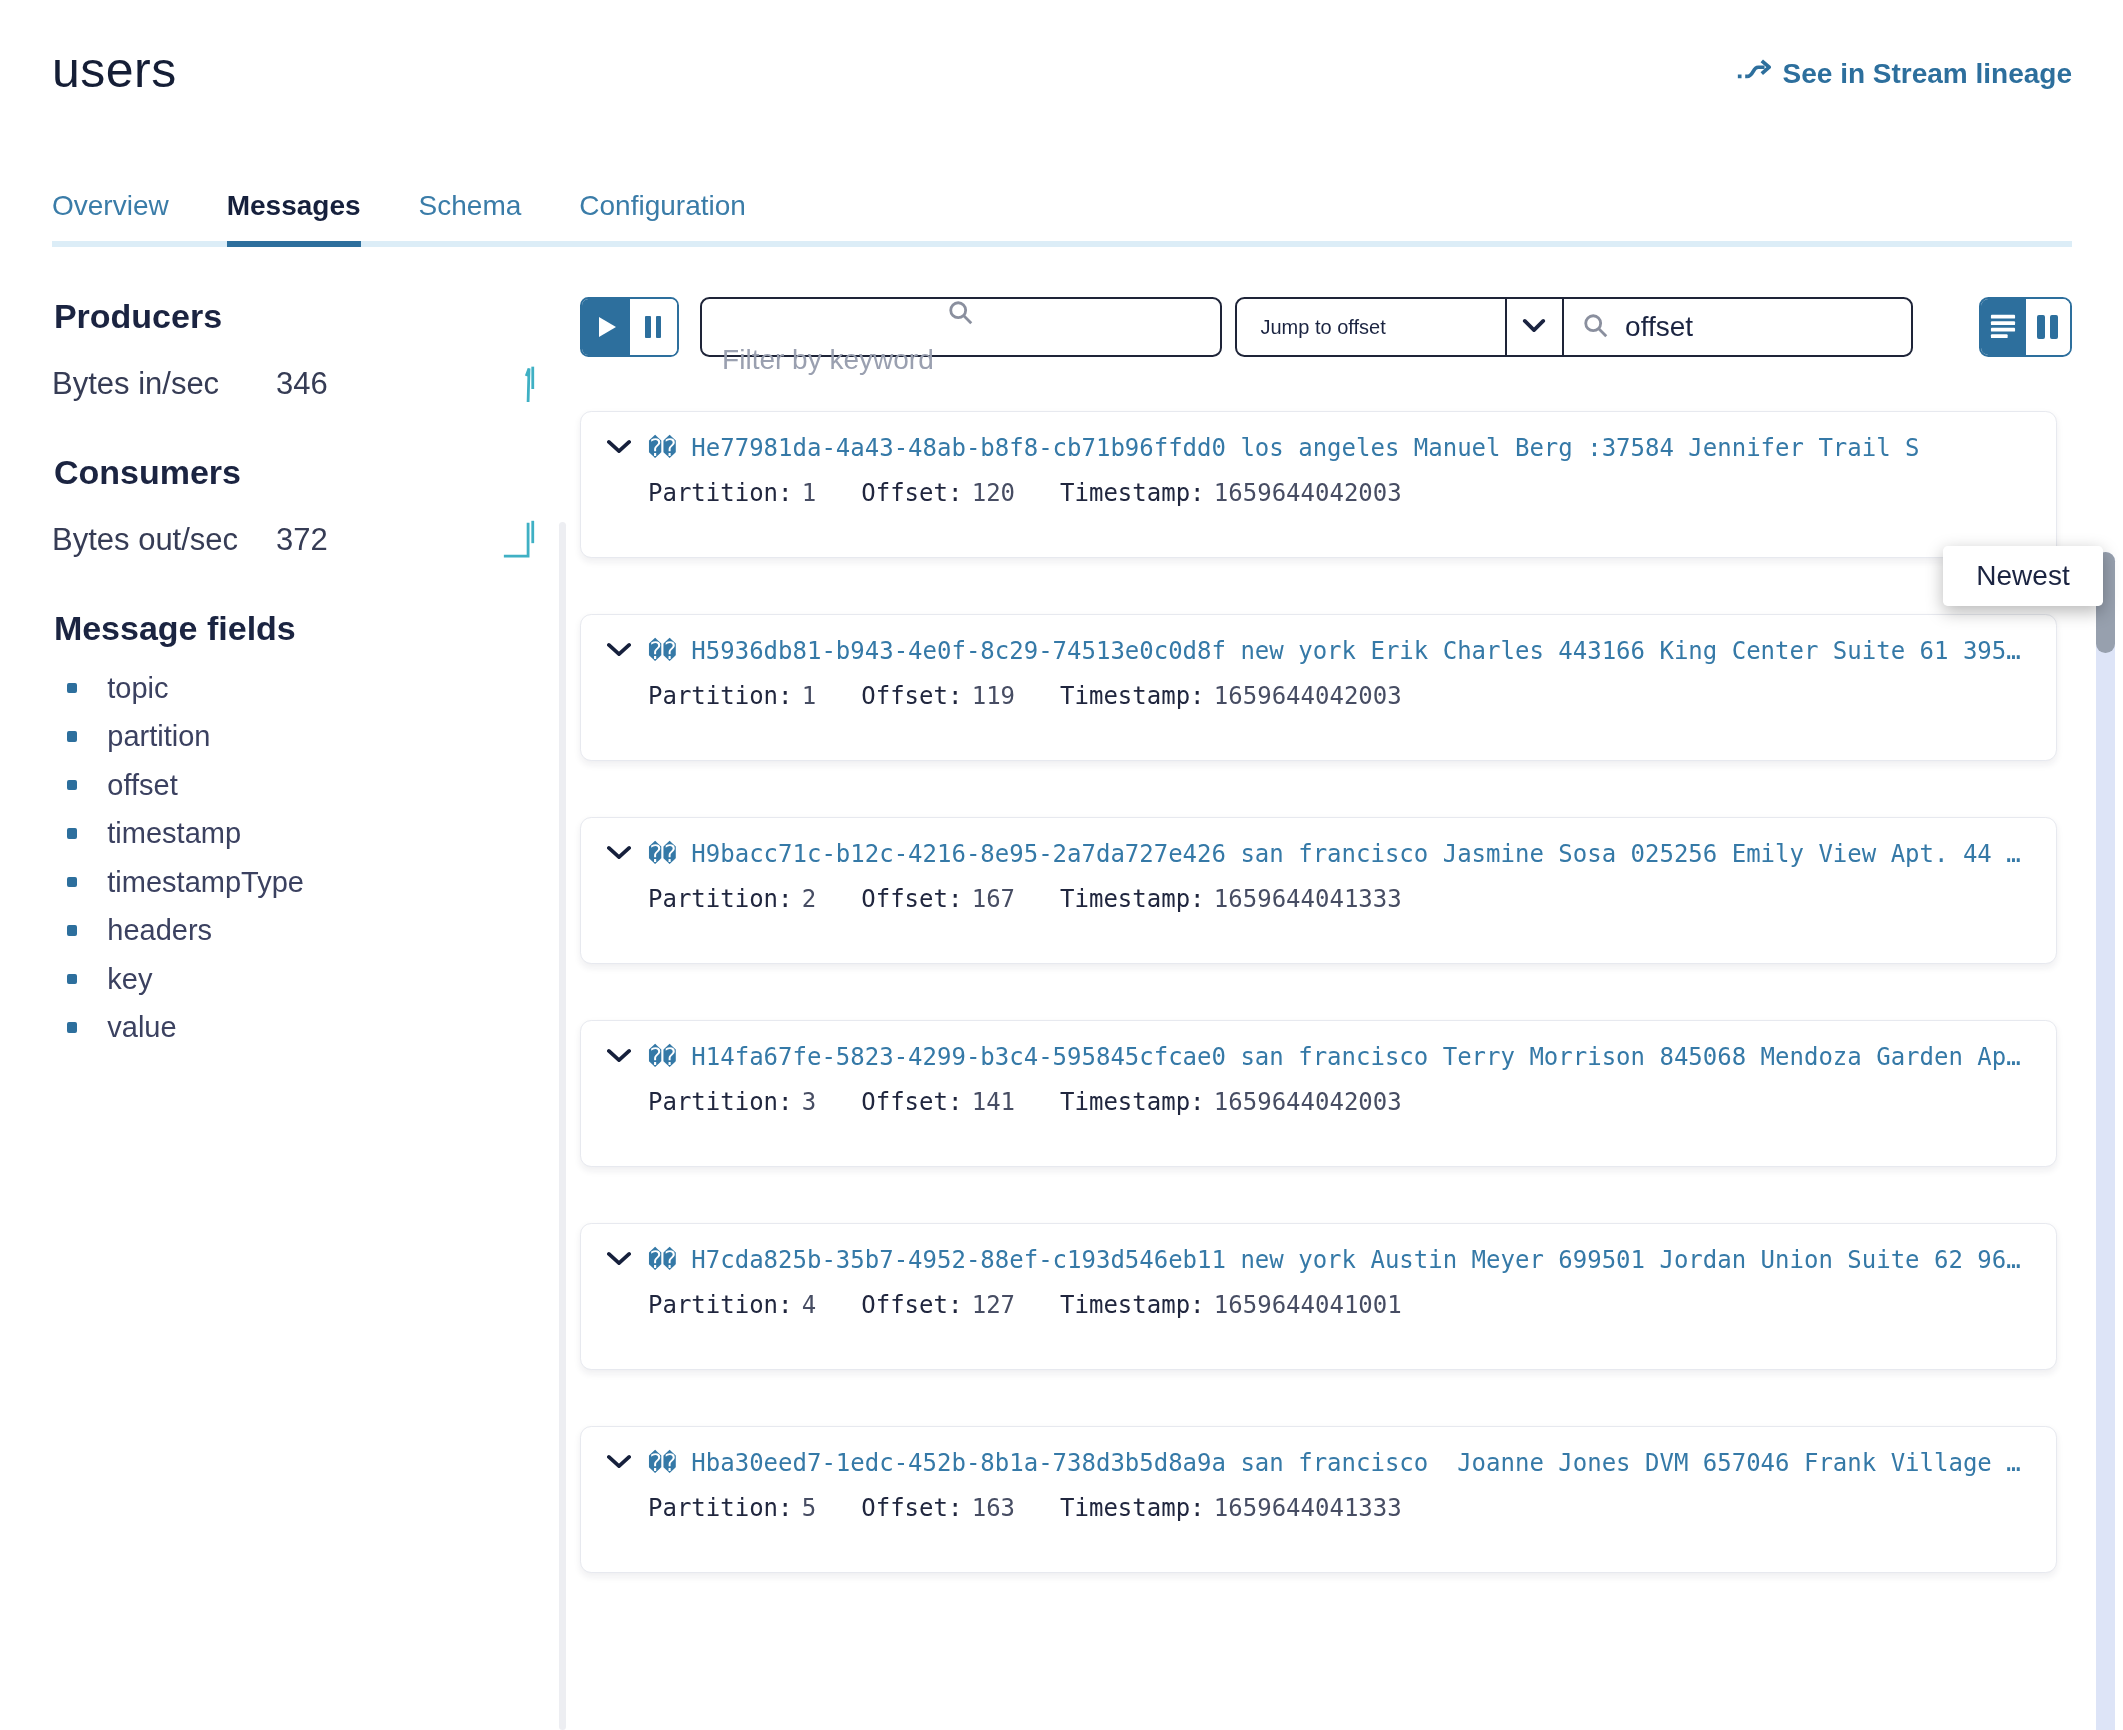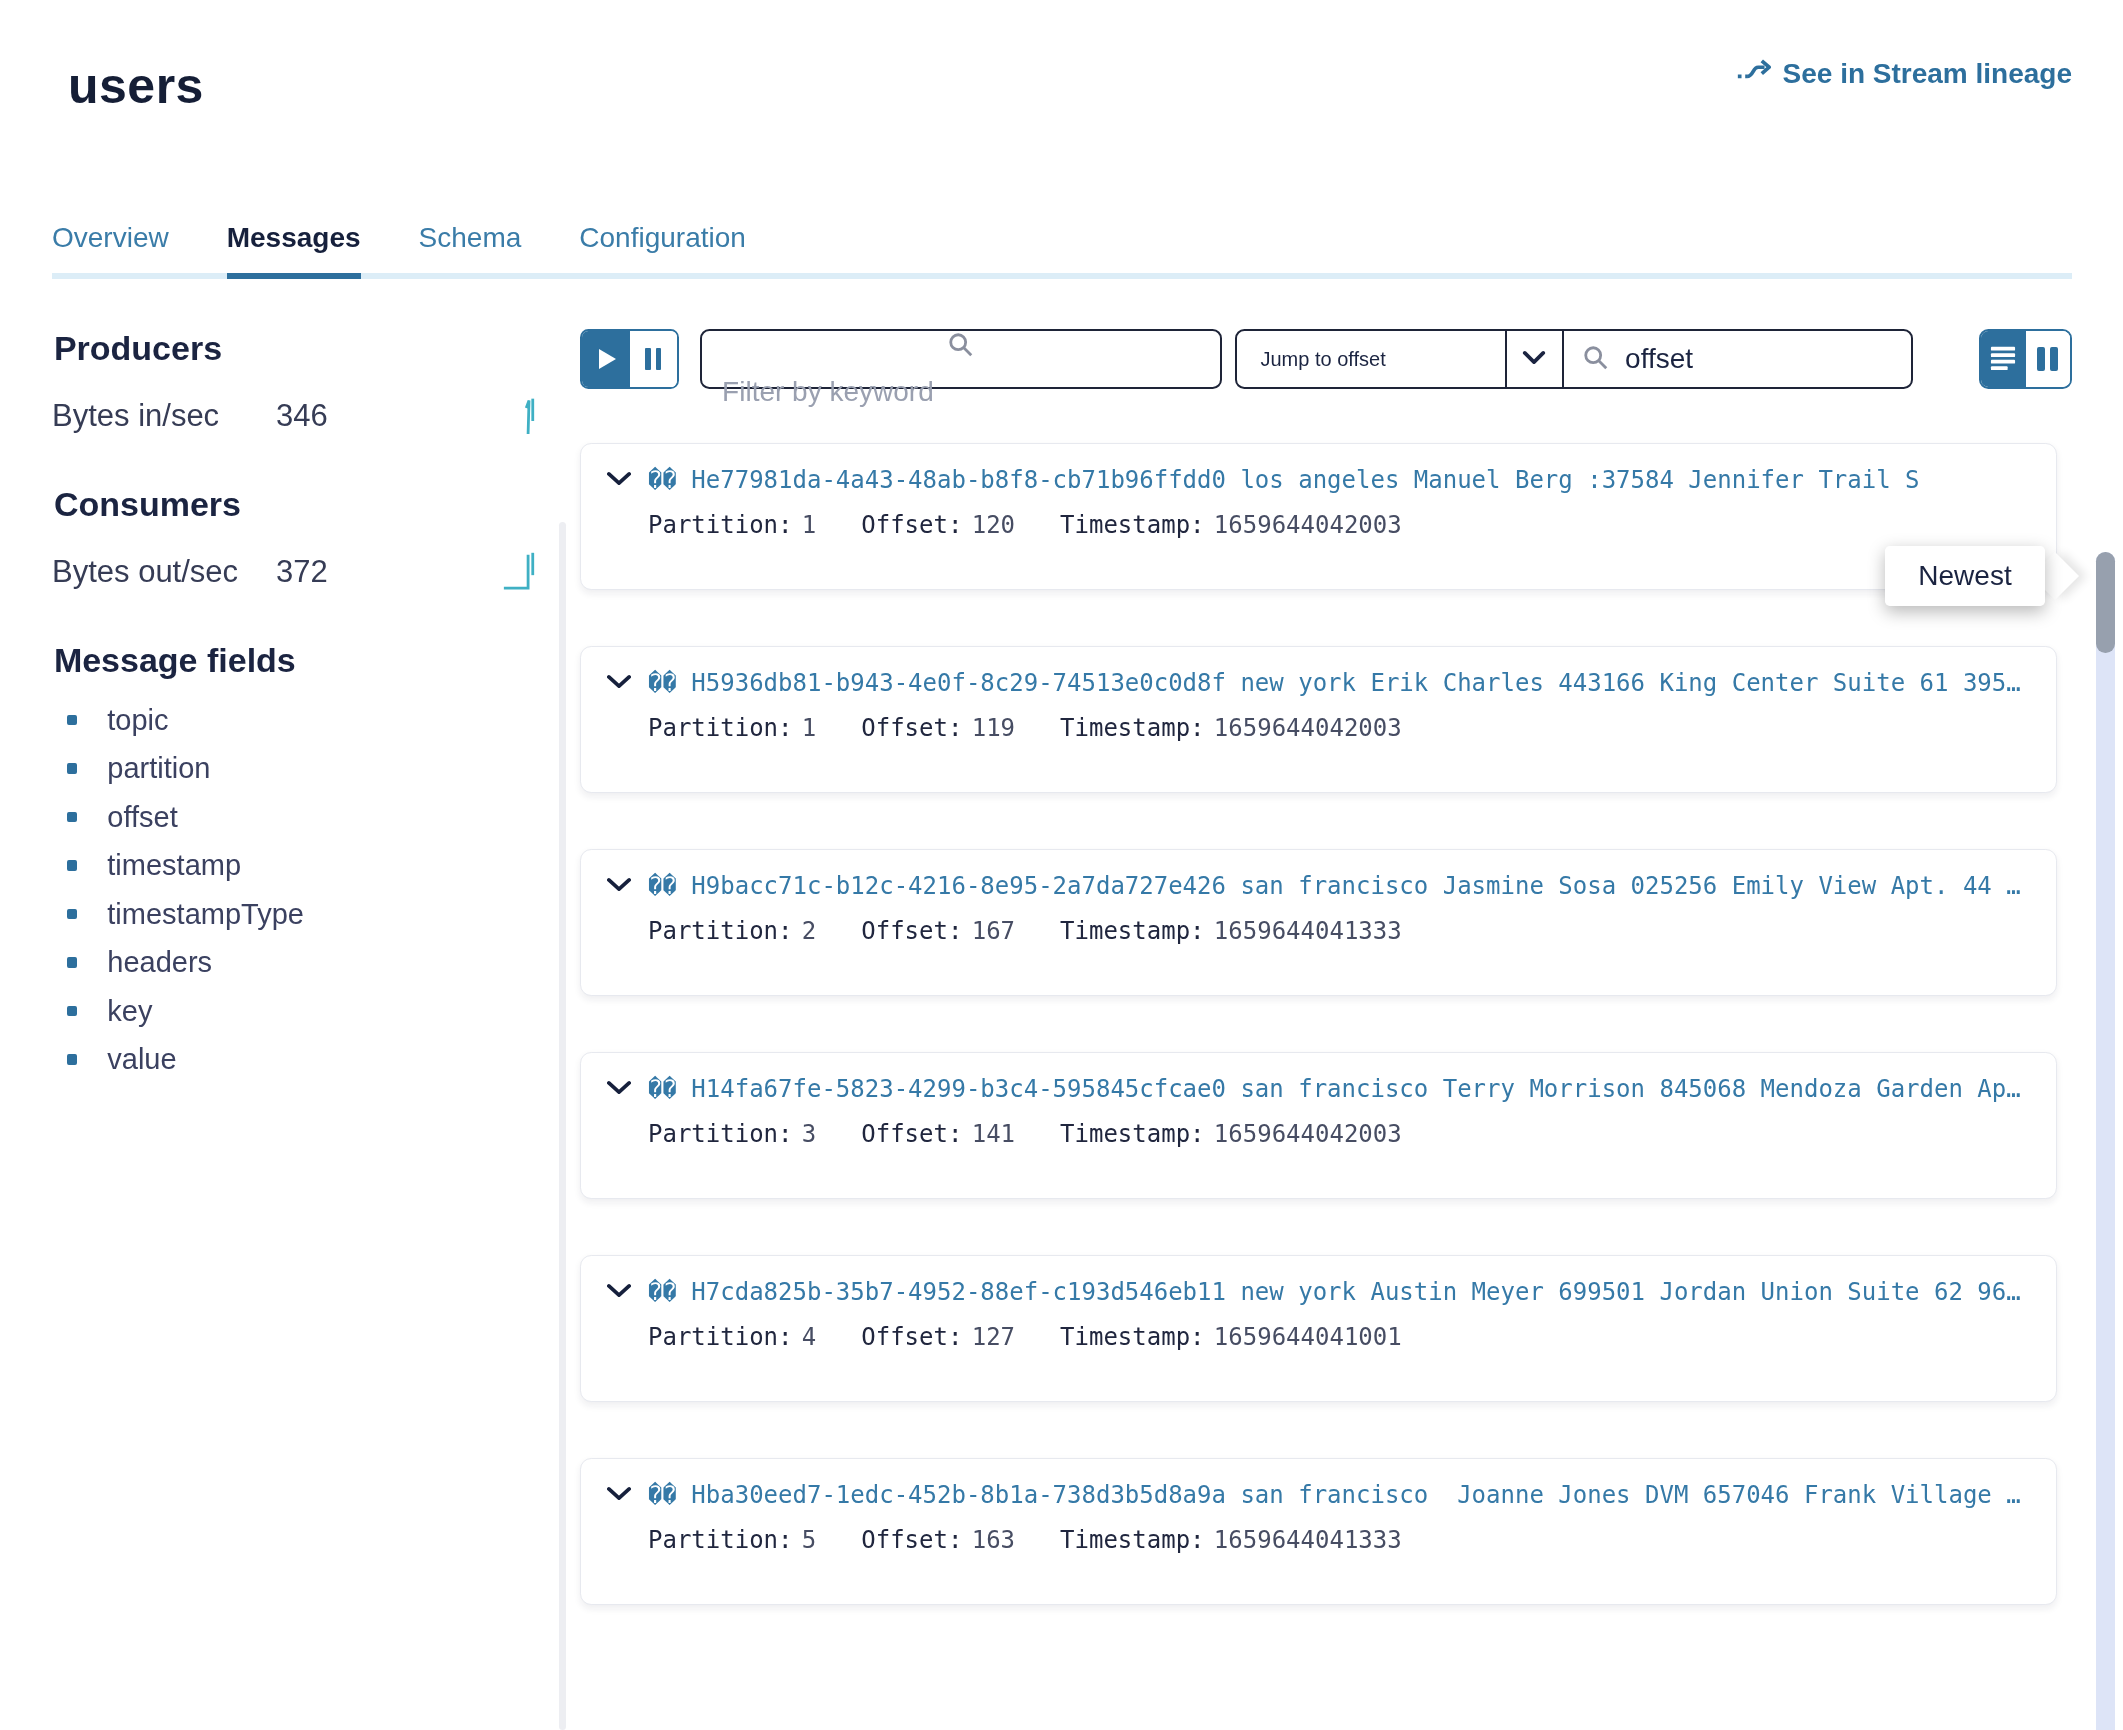--- a/index.html
+++ b/index.html
@@ -6,21 +6,21 @@
   html,body { margin:0; padding:0; }
   body {
     width:2124px; height:1730px; overflow:hidden; position:relative;
     background:#ffffff; color:#1b2441;
     font-family:"Liberation Sans", sans-serif;
   }
   .page { padding:0 52px; }
 
   
   .header { display:flex; justify-content:space-between; align-items:flex-start; padding-top:41px; }
-  .title { font-size:50px; font-weight:700; color:#151e36; margin:16px; letter-spacing:0.5px; }
+  .title { font-size:50px; font-weight:400; color:#151e36; margin:0; letter-spacing:0.5px; }
   .lineage { display:flex; align-items:center; gap:11.2px; color:#2d6f9d; font-size:28px; font-weight:700; margin-top:15px; cursor:pointer; }
 
   
   .tabs { display:flex; gap:58px; margin-top:91px; }
   .tab { font-size:28px; color:#3a7ca8; padding-bottom:18.6px; position:relative; cursor:pointer; }
   .tab.active { color:#16203c; font-weight:700; }
   .tab.active::after { content:""; position:absolute; left:0; right:0; bottom:-6.5px; height:6.5px; background:#2d6f9d; z-index:1; }
   .tab-track { height:6.5px; background:#dcedf7; }
 
   
@@ -70,21 +70,21 @@
   .msg-summary { font-family:"DejaVu Sans Mono", monospace; font-size:24px; color:#3579a7;
                  white-space:pre; overflow:hidden; text-overflow:ellipsis; flex:1; min-width:0; }
   .msg-line2 { display:flex; gap:45px; margin-left:41px; margin-top:17px;
                font-family:"DejaVu Sans Mono", monospace; font-size:24px; color:#474d63; }
   .msg-line2 b { color:#20263e; font-weight:400; margin-right:9.3px; }
 
   
   .divider { position:absolute; left:559px; top:522px; width:6.5px; height:1208px; background:#edeef2; border-radius:3.7px; }
   .scroll-track { position:absolute; left:2096px; top:552px; width:18.6px; height:1178px; background:#dde4f7; border-radius:9.3px 9.3px 0 0; }
   .scroll-thumb { position:absolute; left:2096px; top:552px; width:18.6px; height:101px; background:#97a0ae; border-radius:9.3px; cursor:pointer; }
-  .tooltip { position:absolute; left:1885px; top:546px; width:160px; height:60px; background:#fff; border-radius:4.7px;
+  .tooltip { position:absolute; left:1943px; top:546px; width:160px; height:60px; background:#fff; border-radius:4.7px;
              box-shadow:0 5.6px 17px rgba(0,0,0,.28); display:flex; align-items:center; justify-content:center;
              font-size:28px; color:#1b2441; z-index:6; }
   .tooltip-arrow { position:absolute; left:2038px; top:559px; width:34px; height:34px; background:#fff;
                    transform:rotate(45deg); box-shadow:5.6px -5.6px 9.3px rgba(0,0,0,.10); z-index:5; }
 </style>
 </head>
 <body>
 
 <div class="page">
 

